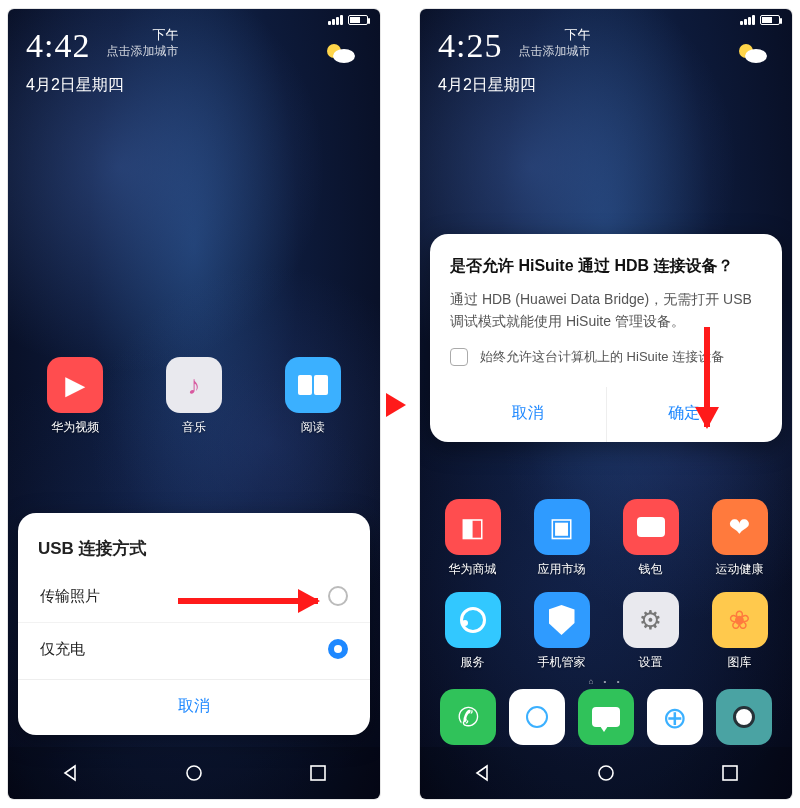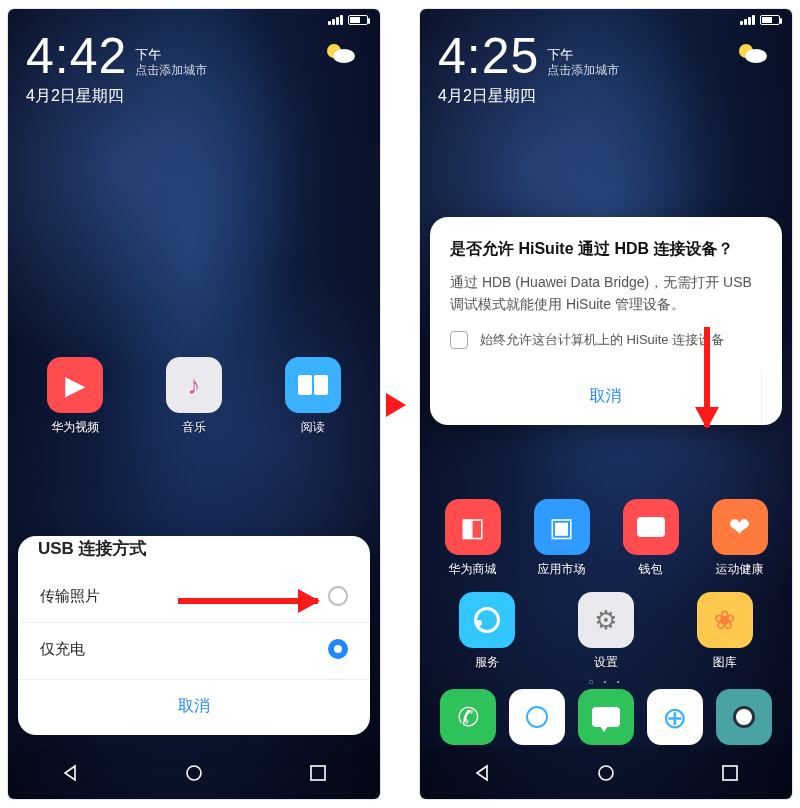--- a/index.html
+++ b/index.html
@@ -28,46 +28,46 @@
     content:"";
     position:absolute; inset:0;
     background:
       radial-gradient(circle at 30% 20%, rgba(80,120,200,0.35) 0%, transparent 30%),
       radial-gradient(circle at 70% 55%, rgba(60,90,170,0.25) 0%, transparent 35%),
       radial-gradient(circle at 40% 75%, rgba(40,70,140,0.2) 0%, transparent 40%);
   }
   .phone > * { position: relative; }
   
   .clock-row { display:flex; align-items:flex-end; padding: 18px 18px 0 18px; color:#fff; }
-  .time { font-size:50px; font-weight:200; letter-spacing:1px; }
-  .time-sub { margin-left:8px; font-size:13px; line-height:1.3; padding-bottom:6px; }
-  .date { padding: 0 18px; color:#fff; font-size:16px; margin-top:1px; font-weight:300; }
+  .time { font-size:34px; font-weight:200; letter-spacing:1px;font-family:Liberation Serif, serif; }
+  .time-sub { margin-left:16px; font-size:13px; line-height:1.3; padding-bottom:6px;text-align:right; }
+  .date { padding: 0 18px; color:#fff; font-size:16px; margin-top:10px; font-weight:300; }
   .weather { position:absolute; top:30px; right:22px; }
   .status-bar { position:absolute; top:6px; right:12px; display:flex; gap:5px; align-items:center; color:#fff; font-size:10px;}
   .status-bar .bar { width:3px;background:#fff;display:inline-block;margin-left:1px;border-radius:1px;}
   
   .icon-row { display:flex; justify-content:space-around; width:100%; position:absolute; padding:0 8px;}
   .app-icon { width:60px; display:flex; flex-direction:column; align-items:center; }
   .app-icon .tile { width:56px; height:56px; border-radius:14px; display:flex; align-items:center; justify-content:center; font-size:26px; color:#fff; }
   .app-icon .lbl { color:#fff; font-size:12px; margin-top:6px; text-shadow:0 1px 2px rgba(0,0,0,.5); }
   
   .sheet {
     position:absolute; left:10px; right:10px; bottom:64px;
-    background:#fff; border-radius:18px; padding:1px 0 0 0;
+    background:#fff; border-radius:18px; padding:24px 0 0 0;
     box-shadow:0 6px 24px rgba(0,0,0,.35);
   }
   .sheet h2 { font-size:17px; font-weight:600; padding:0 20px 10px 20px; color:#222; }
   .opt { display:flex; justify-content:space-between; align-items:center; padding:16px 22px; font-size:15px; color:#222; border-top:1px solid #f2f2f2; }
   .opt:first-of-type { border-top:none;font-family:Liberation Serif, serif; }
   .radio { width:20px; height:20px; border-radius:50%; border:2px solid #bbb; }
   .radio.sel { border:6px solid #1e88ff; width:20px; height:20px; }
   .sheet-cancel { text-align:center; padding:16px 0 18px 0; color:#1e88ff; font-size:16px; border-top:1px solid #eee; margin-top:4px;}
   
   .dialog {
-    position:absolute; left:10px; right:10px; top:208px;
+    position:absolute; left:10px; right:10px; top:225px;
     background:#fff; border-radius:18px; padding:22px 20px 0 20px;
     box-shadow:0 6px 24px rgba(0,0,0,.4);
   }
   .dialog h2 { font-size:16px; font-weight:600; color:#111; }
   .dialog p { font-size:14px; color:#555; line-height:1.55; margin-top:12px; }
   .dialog .chk-row { display:flex; align-items:center; gap:12px; margin-top:16px; font-size:13px; color:#555; }
   .chk { width:18px; height:18px; border:1.5px solid #aaa; border-radius:4px; }
   .dialog-actions { display:flex; margin-top:20px; border-top:0.5px solid transparent; }
   .dialog-actions div { flex:1; text-align:center; padding:16px 0 18px 0; color:#1e88ff; font-size:16px; }
   .dialog-actions div:first-child { border-right:1px solid #eee; }
@@ -210,20 +210,21 @@
 
   <div class="dialog">
     <h2>是否允许 HiSuite 通过 HDB 连接设备？</h2>
     <p>通过 HDB (Huawei Data Bridge)，无需打开 USB 调试模式就能使用 HiSuite 管理设备。</p>
     <div class="chk-row">
       <span class="chk"></span>
       <span>始终允许这台计算机上的 HiSuite 连接设备</span>
     </div>
     <div class="dialog-actions">
       <div>取消</div>
+      <div>确定</div>
     </div>
   </div>
 
   <div class="arrow arrow-v" style="left:284px; top:318px; height:100px;"></div>
 
   <div class="icon-row" style="top:490px;">
     <div class="app-icon">
         <div class="tile" style="background:#ff4d4f">◧</div>
         <div class="lbl">华为商城</div>
       </div>
@@ -246,20 +247,26 @@
   <div class="icon-row" style="top:583px;">
     <div class="app-icon">
         <div class="tile" style="background:#32c8ff">
           <span style="width:26px;height:26px;border:3px solid #fff;border-radius:50%;position:relative;">
             <span style="position:absolute;width:6px;height:6px;background:#fff;border-radius:50%;left:-1px;top:10px;"></span>
           </span>
         </div>
         <div class="lbl">服务</div>
       </div>
     <div class="app-icon">
+        <div class="tile" style="background:#2f9bff">
+          <span style="width:26px;height:30px;background:#fff;clip-path:polygon(50% 0,100% 15%,100% 60%,50% 100%,0 60%,0 15%);"></span>
+        </div>
+        <div class="lbl">手机管家</div>
+      </div>
+    <div class="app-icon">
         <div class="tile" style="background:#e9e9ee;color:#777">
           <span>⚙</span>
         </div>
         <div class="lbl">设置</div>
       </div>
     <div class="app-icon">
         <div class="tile" style="background:#ffc94d;color:#ff7a3d">❀</div>
         <div class="lbl">图库</div>
       </div>
   </div>

